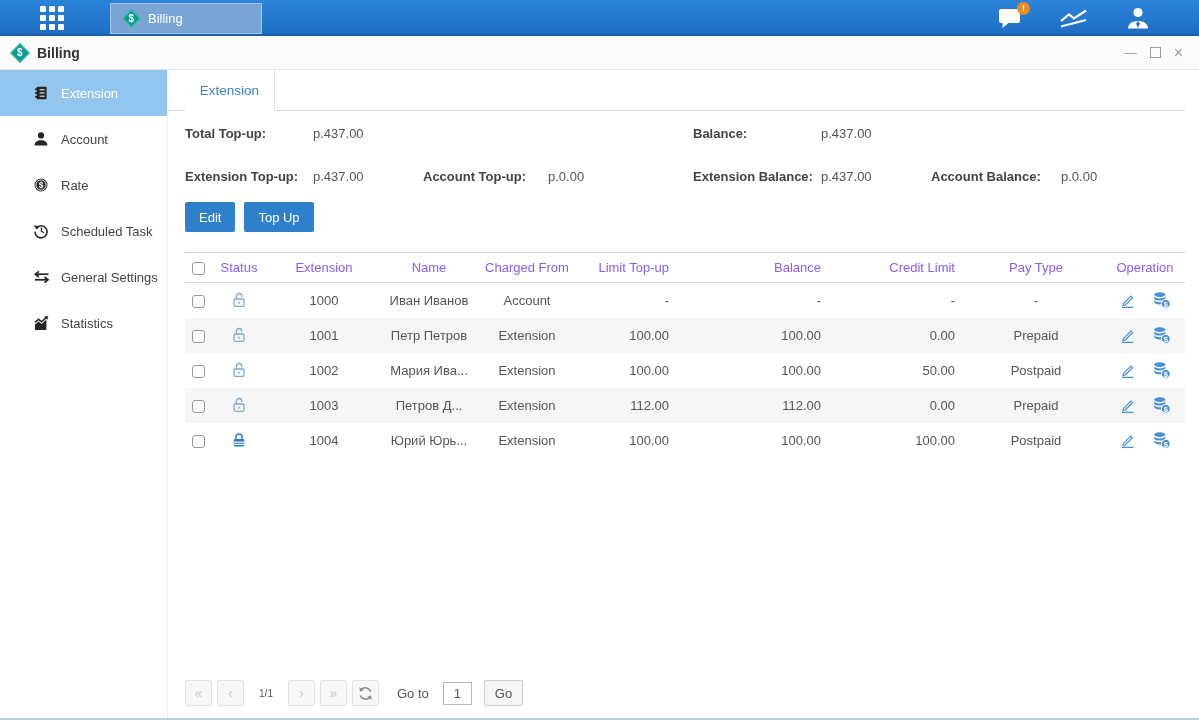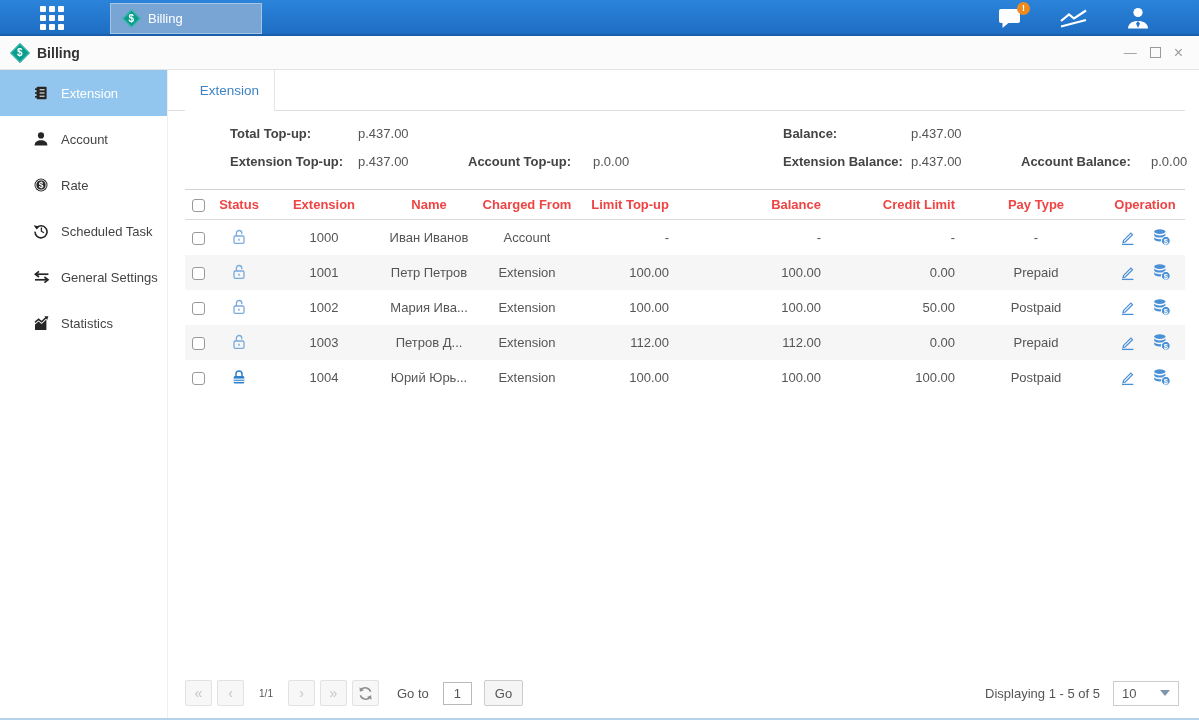--- a/index.html
+++ b/index.html
@@ -66,40 +66,40 @@
     display:flex; padding-left:17px; }
   .tab { width:90px; height:41px; margin-bottom:-1px; background:#fff;
     border-right:1px solid #e4e4e4; border-bottom:1px solid #fff;
     display:flex; align-items:center; justify-content:center;
     font-size:13.5px; color:#3e83c4; cursor:pointer; }
 
   .content { flex:1; display:flex; flex-direction:column; padding:0 14px 12px 17px; min-height:0; }
 
   
   .summary { margin-top:15px; display:flex; font-size:13px; }
-  .sum-col { display:flex; flex-direction:column; gap:13px;margin-left:45px; }
+  .sum-col { display:flex; flex-direction:column; gap:28px; }
   .sum-col.left { width:508px; flex:0 0 508px; }
   .sum-row { display:flex; align-items:baseline; }
   .lbl { font-weight:bold; color:#444; }
   .val { color:#555; }
   .w-lbl1 { width:128px; flex:0 0 128px; }
   .w-val1 { width:110px; flex:0 0 110px; }
   .w-lbl2 { width:125px; flex:0 0 125px; }
   .w-lbl3 { width:130px; flex:0 0 130px; }
 
   
   .btns { margin-top:18px; display:flex; gap:9px; }
   .btn { background:#2e80cd; color:#fff; border:none; border-radius:2px; height:30px;
     padding:0 14px; font-size:13px; font-family:inherit; cursor:pointer; }
 
   
   .table-wrap { margin-top:20px; }
   table { width:100%; border-collapse:collapse; table-layout:fixed; font-size:13px; color:#555; }
   thead tr { height:30px; border-top:1px solid #d2d2d2; border-bottom:1px solid #dadada; }
-  th { font-weight:bold; color:#ef4444; padding:0; }
+  th { font-weight:normal; color:#8b5cf6; padding:0; }
   tbody tr { height:35px; }
   tbody tr:nth-child(even) { background:#f6f6f6; }
   td { padding:0; }
   .c { text-align:center; }
   .r { text-align:right; padding-right:12px; }
   .cb { display:inline-block; width:13px; height:13px; border:1px solid #999; border-radius:3px;
     background:#fff; vertical-align:middle; cursor:pointer; }
   .op-icons { display:flex; justify-content:center; align-items:center; gap:16px; }
   .op-icons span { display:flex; cursor:pointer; }
   .status-icon { display:inline-flex; vertical-align:middle; }
@@ -283,20 +283,24 @@
             </div>
             <div class="sum-row">
               <span class="lbl w-lbl1">Extension Balance:</span>
               <span class="val w-val1">p.437.00</span>
               <span class="lbl w-lbl3">Account Balance:</span>
               <span class="val">p.0.00</span>
             </div>
           </div>
         </div>
 
+        <div class="btns">
+          <button class="btn">Edit</button>
+          <button class="btn">Top Up</button>
+        </div>
 
         <div class="table-wrap">
           <table>
             <colgroup>
               <col style="width:26px">
                 <col style="width:56px">
                 <col style="width:114px">
                 <col style="width:96px">
               <col style="width:100px">
                 <col style="width:104px">
@@ -517,24 +521,17 @@
                   <path d="M13.5 6.2 A6 6 0 0 0 3.2 4.0" fill="none" stroke="#8f8f8f" stroke-width="1.6"></path>
                   <polygon points="1.6,1.4 2.0,6.2 6.4,4.4" fill="#8f8f8f"></polygon>
                   <path d="M2.5 9.8 A6 6 0 0 0 12.8 12" fill="none" stroke="#8f8f8f" stroke-width="1.6"></path>
                   <polygon points="14.4,14.6 14.0,9.8 9.6,11.6" fill="#8f8f8f"></polygon>
                 </svg>
             </div>
             <span class="goto-label">Go to</span>
             <input class="goto-input" value="1" style="">
             <button class="go-btn">Go</button>
           </div>
-          <div class="footer-right">
-            <span class="displaying">Displaying 1 - 5 of 5</span>
-            <div class="page-size">
-              <span>10</span>
-              <span class="caret"></span>
-            </div>
-          </div>
         </div>
       </div>
     </main>
   </div>
 </div>
 
 </body></html>

